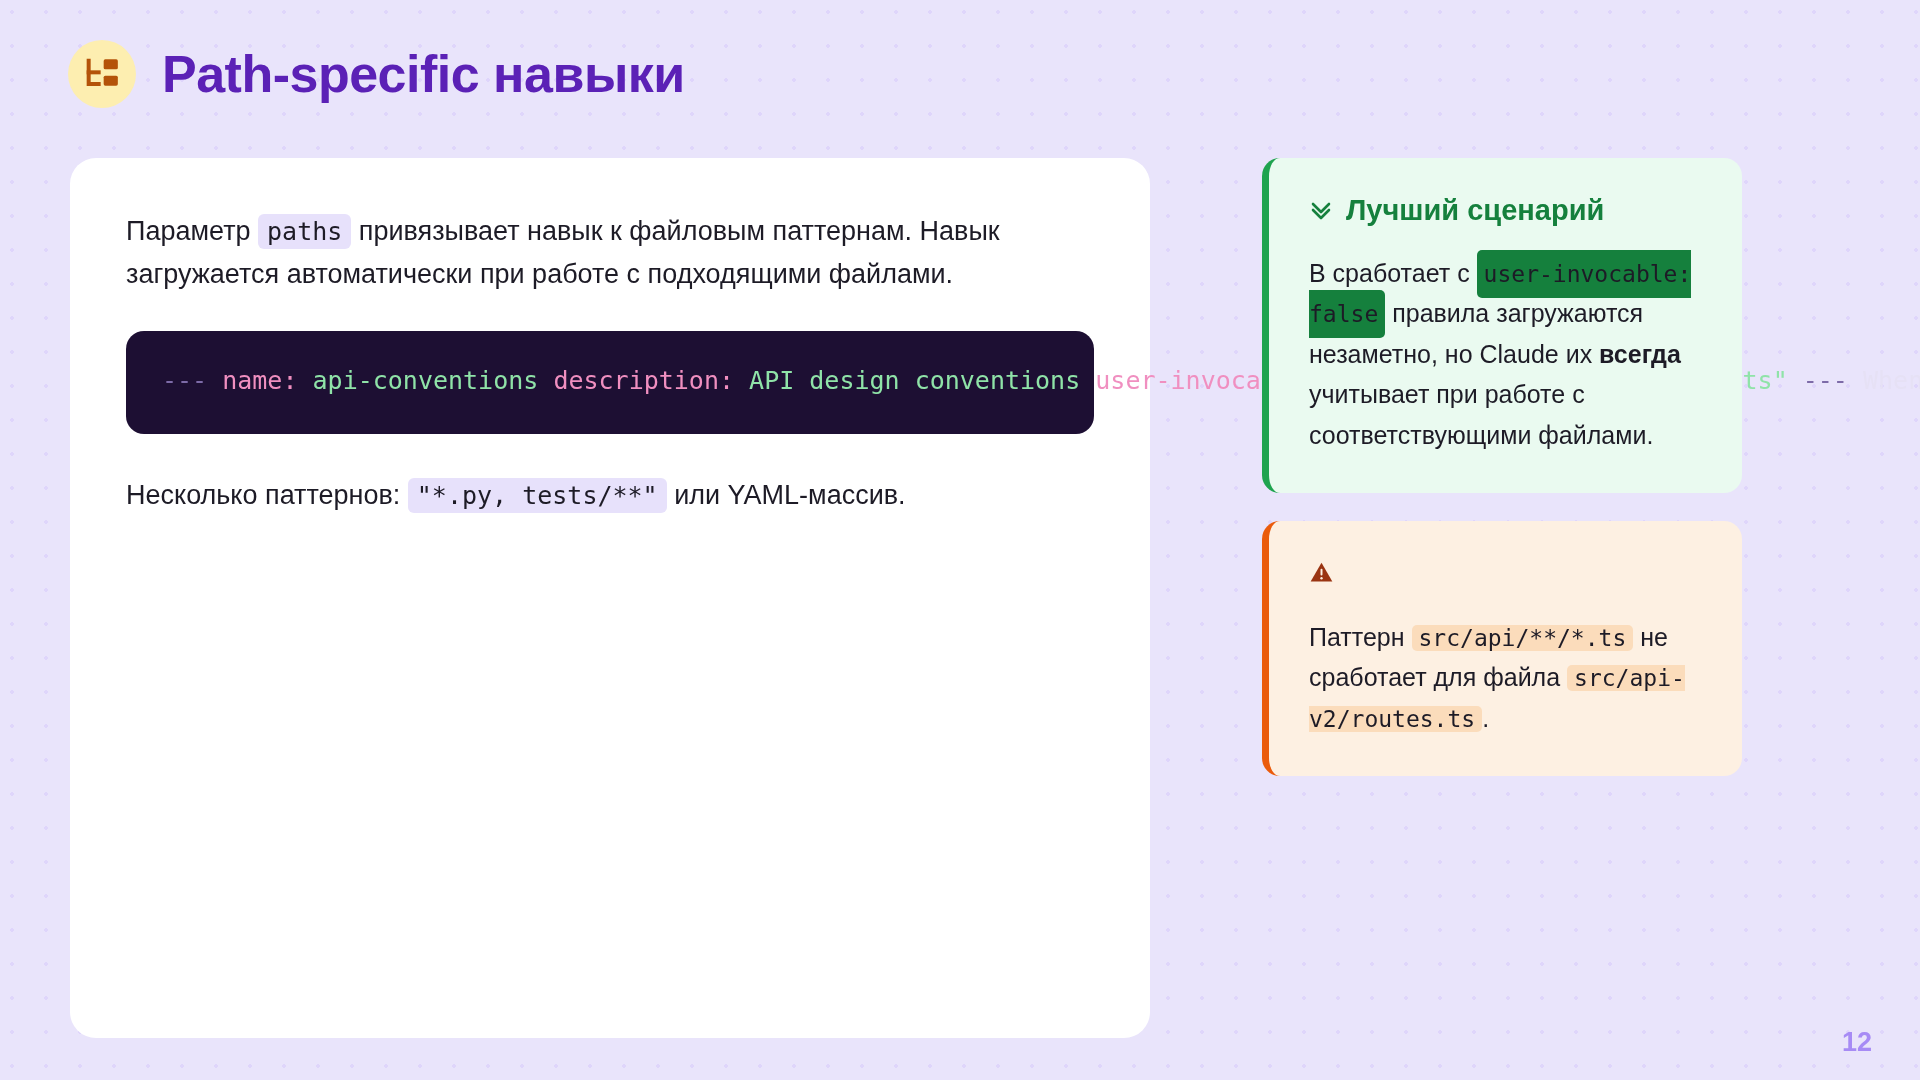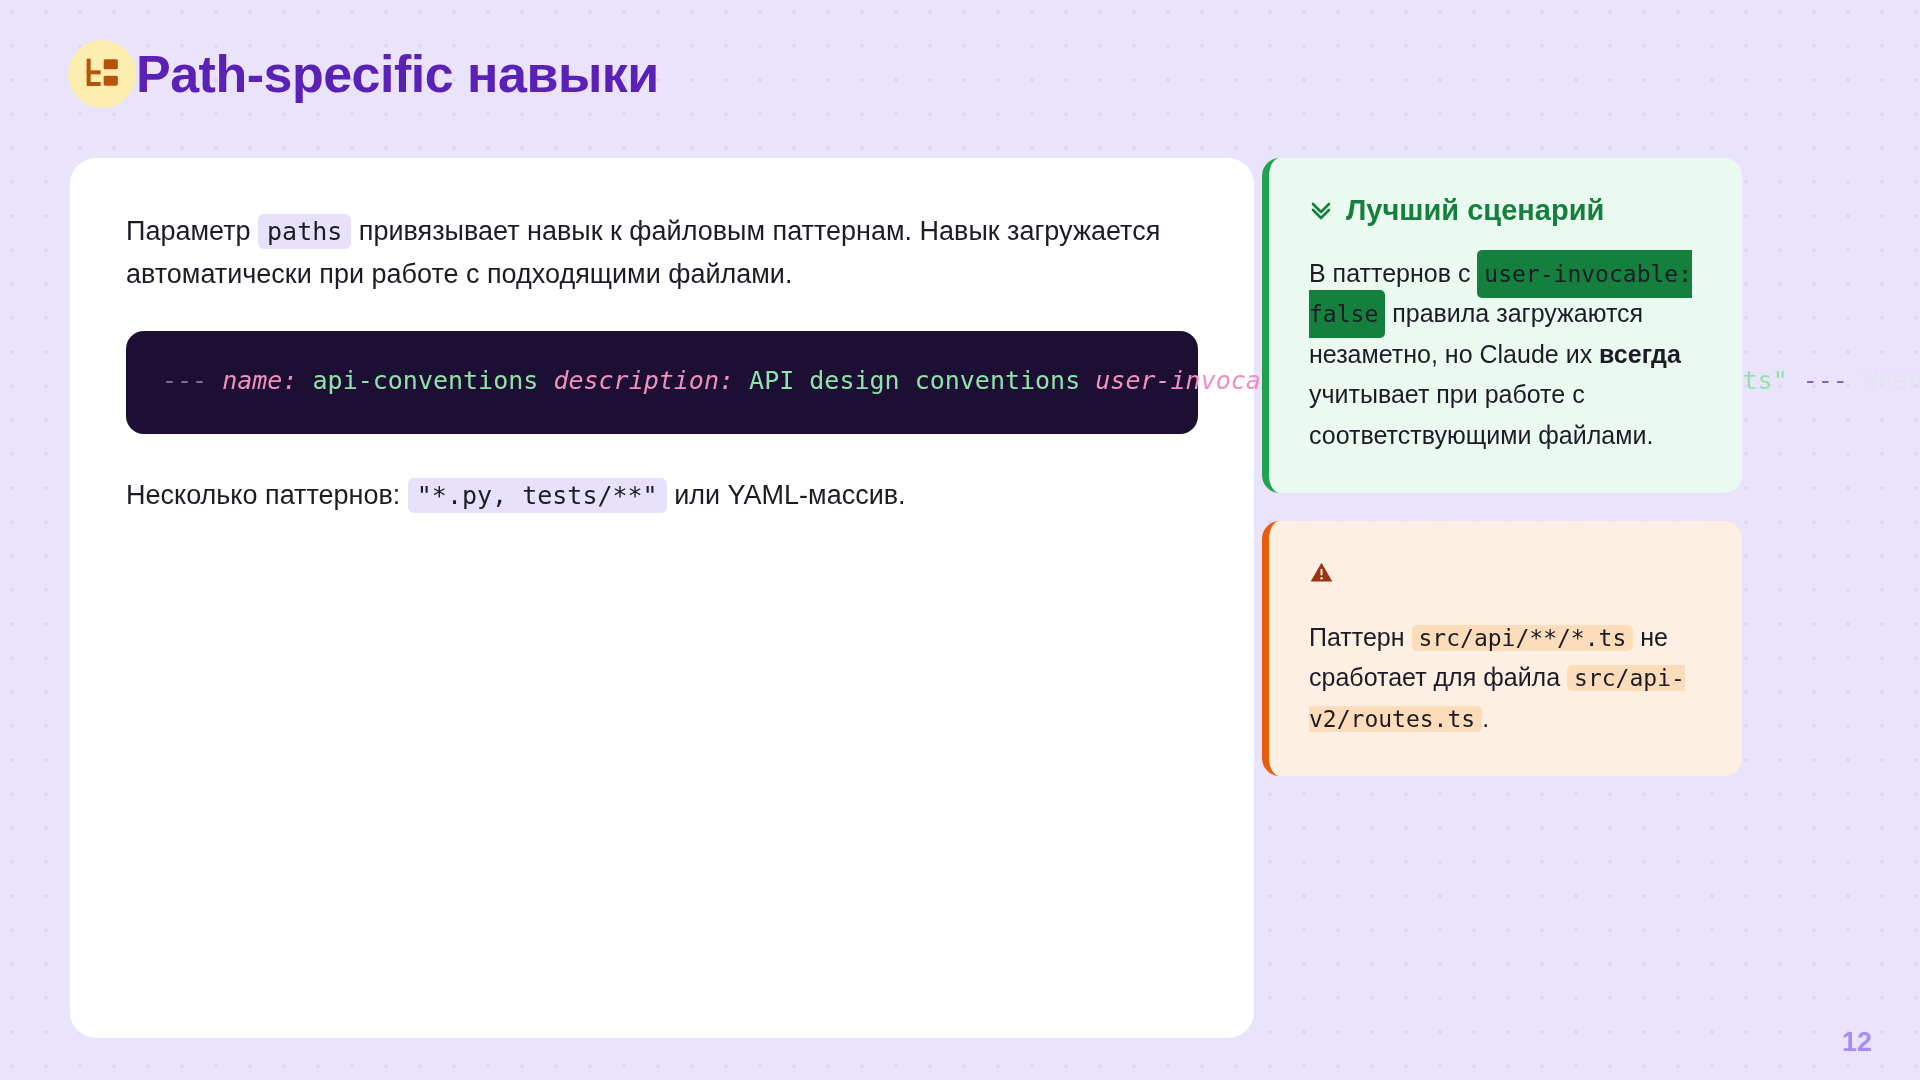--- a/index.html
+++ b/index.html
@@ -20,20 +20,21 @@
     position: relative;
   }
 
   
   .slide-header {
     position: absolute;
     left: 68px;
     top: 40px;
     display: flex;
     align-items: center;
+    gap: 26px;
   }
 
   .header-badge {
     width: 68px;
     height: 68px;
     border-radius: 50%;
     background: #fdeeb0;
     display: flex;
     align-items: center;
     justify-content: center;
@@ -49,21 +50,21 @@
     letter-spacing: -0.5px;
     white-space: nowrap;
     line-height: 1;
   }
 
   
   .main-panel {
     position: absolute;
     left: 70px;
     top: 158px;
-    width: 1184px;
+    width: 1080px;
     height: 880px;
     background: #ffffff;
     border-radius: 26px;
     padding: 52px 56px;
   }
 
   .lead-paragraph {
     font-size: 27px;
     line-height: 1.58;
     color: #1d1b26;
@@ -87,21 +88,21 @@
     border-radius: 18px;
     padding: 30px 36px 34px 36px;
     font-family: "DejaVu Sans Mono", monospace;
     font-size: 25px;
     line-height: 1.56;
     color: #e6e1f5;
     word-break: break-word;
   }
 
   .tok-cmt   { color: #7d6ba8; }
-  .tok-key   { color: #f08fc0; font-style: italic; }
+  .tok-key   { color: #f08fc0; }
   .tok-str   { color: #8fe3a8; }
   .tok-bool  { color: #7ba7f0; }
   .tok-txt   { color: #e6e1f5; }
 
   .after-code {
     margin-top: 40px;
     font-size: 27px;
     line-height: 1.6;
     color: #1d1b26;
   }
@@ -223,21 +224,21 @@
   <div class="callout callout-good">
     <div class="callout-title">
       <span>
         <svg width="24" height="24" viewBox="0 0 24 24" fill="none" stroke="#15803d" stroke-width="2.6" stroke-linecap="round" stroke-linejoin="round">
           <polyline points="4,7 12,15 20,7"></polyline>
           <polyline points="4,13 12,21 20,13"></polyline>
         </svg>
       </span>
       <span>Лучший сценарий</span>
     </div>
-    <div class="callout-body" id="callout-body-0"><span>В паттернов с </span><code class="code-inline-good">user-invocable: false</code><span> правила загружаются незаметно, но Claude их </span><strong class="strong-bold">всегда</strong><span> учитывает при работе с соответствующими файлами.</span></div>
+    <div class="callout-body" id="callout-body-0"><span>В сработает с </span><code class="code-inline-good">user-invocable: false</code><span> правила загружаются незаметно, но Claude их </span><strong class="strong-bold">всегда</strong><span> учитывает при работе с соответствующими файлами.</span></div>
   </div>
 
   <div class="callout callout-warn">
     <div class="callout-title">
       <span>
         <svg width="25" height="25" viewBox="0 0 24 24">
           <path d="M12 2.6 L22.4 20.6 H1.6 Z" fill="#9a3412"></path>
           <rect x="11.05" y="8.4" width="1.9" height="6.4" rx="0.9" fill="#fdf0e2"></rect>
           <circle cx="12" cy="17.5" r="1.15" fill="#fdf0e2"></circle>
         </svg>

